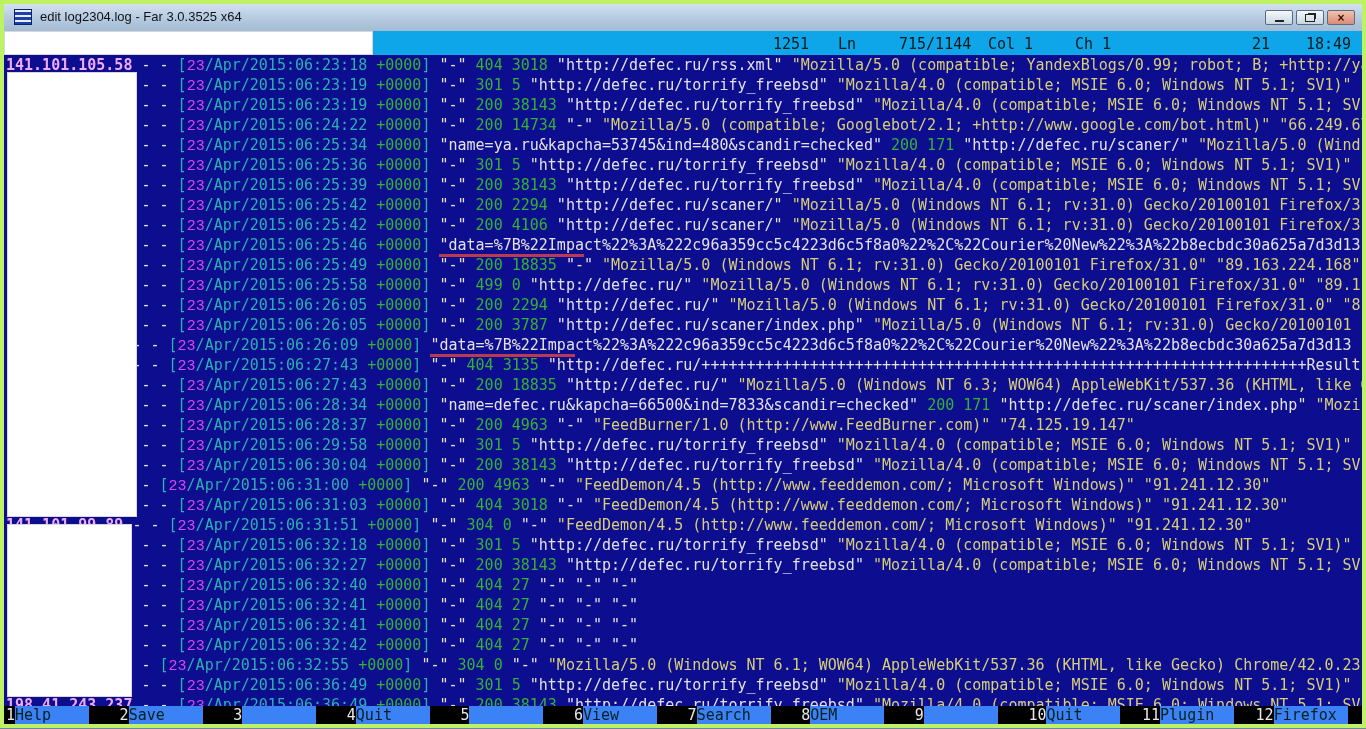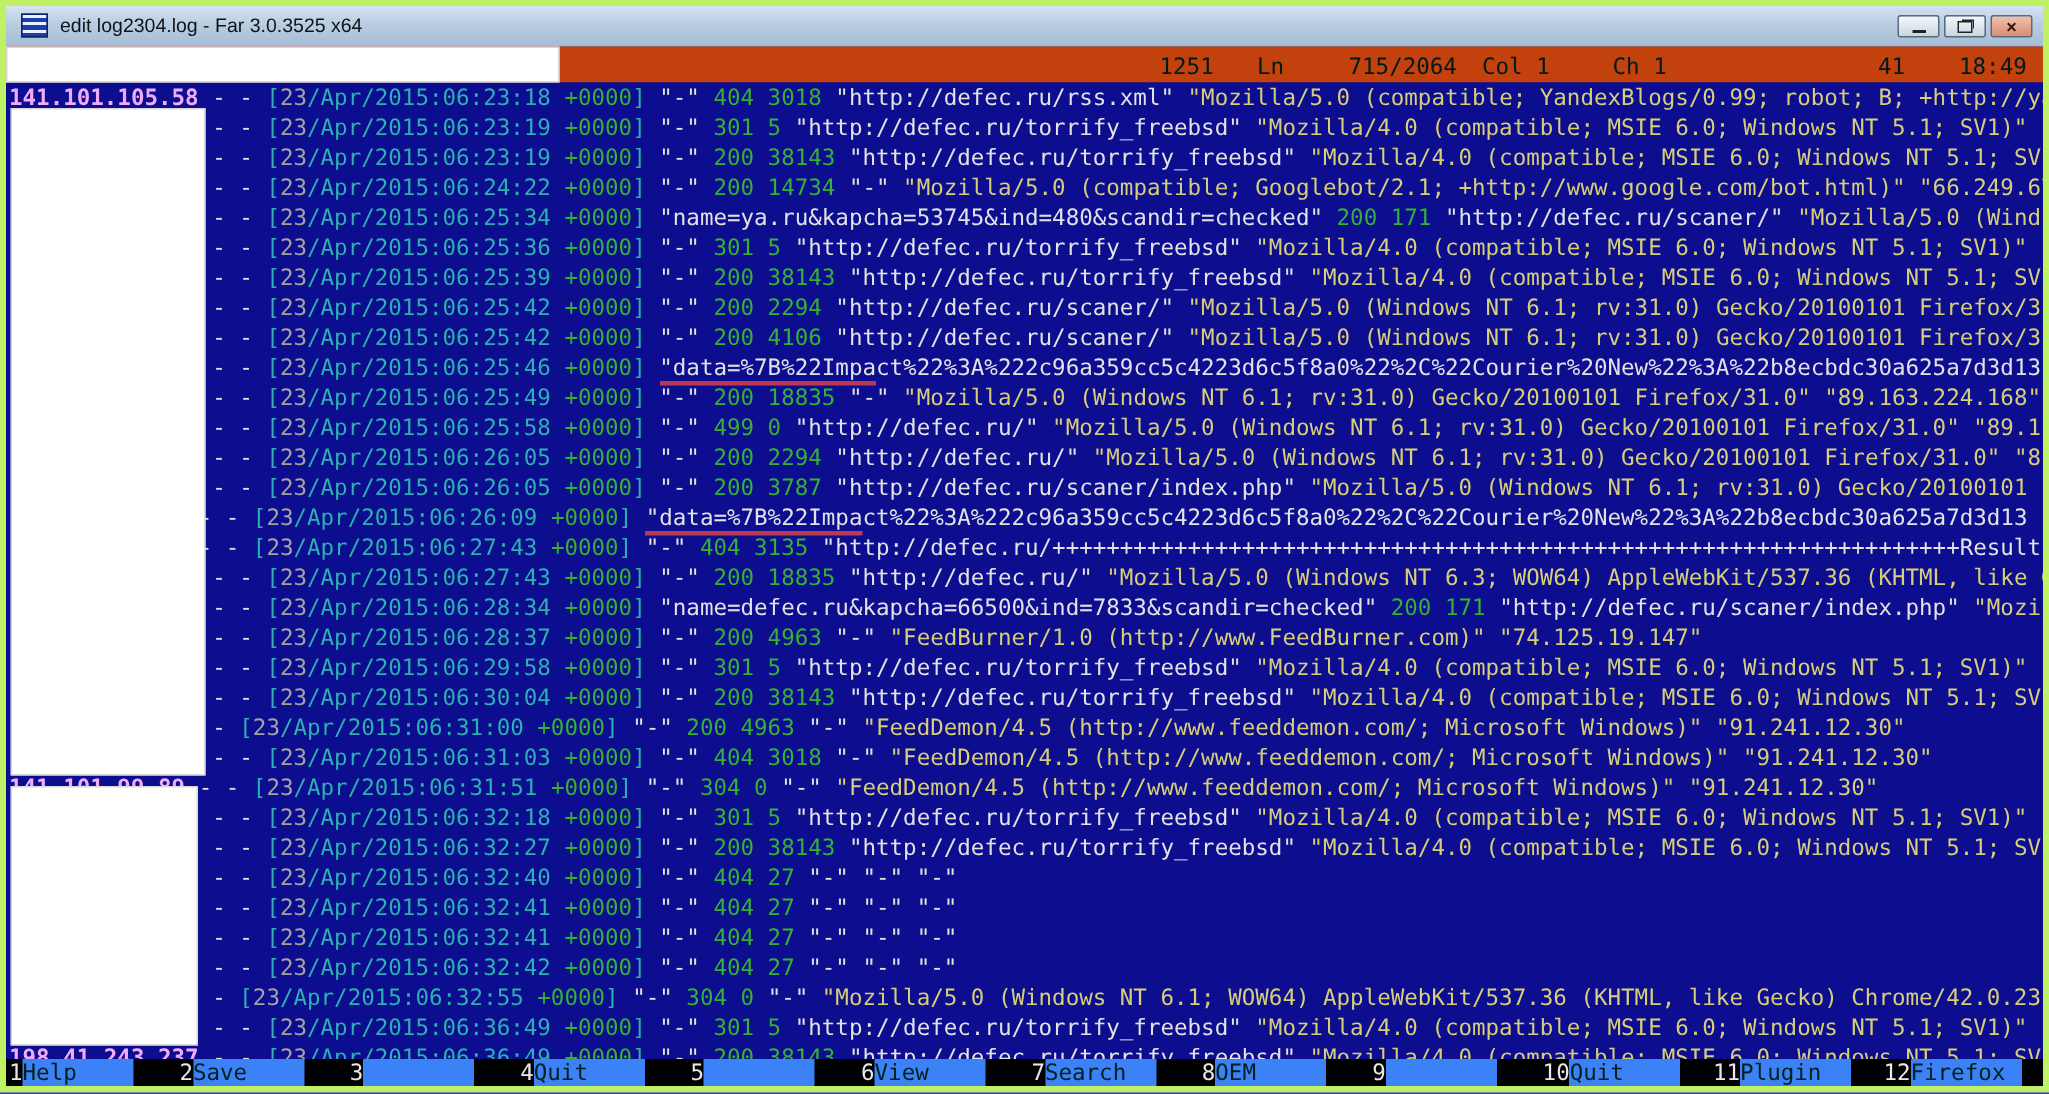--- a/index.html
+++ b/index.html
@@ -15,30 +15,30 @@
   .title-text{position:absolute;left:36px;top:5px;font-size:13px;color:#101418;white-space:nowrap;}
   .winbtn{position:absolute;top:6px;width:28px;height:15px;box-sizing:border-box;
     border:1px solid #5a6b7d;border-radius:2px;background:linear-gradient(#f4f8fb,#c9d6e2);
     display:flex;align-items:center;justify-content:center;}
   .winbtn.min{left:1261px;} .winbtn.max{left:1292px;} .winbtn.close{left:1323px;
     background:linear-gradient(#f0c0ae,#d98c75);}
   .g-min{width:9px;height:2px;background:#222;margin-top:6px;}
   .g-max{width:8px;height:6px;border:1px solid #222;box-shadow:2px -2px 0 -1px #222;}
   .g-close{font-size:12px;font-weight:bold;color:#3a1008;line-height:1;}
   
-  .statusbar{position:absolute;left:0;right:0;top:27px;height:24px;background:#c2410c;
+  .statusbar{position:absolute;left:0;right:0;top:27px;height:24px;background:#0ea5e9;
     font:15px "DejaVu Sans Mono","Liberation Mono",monospace;color:#001a1a;}
   .statusbar span{position:absolute;top:4px;white-space:pre;}
   
   .editor{position:absolute;left:0;right:0;top:51px;bottom:18px;background:#0d0d90;
     overflow:hidden;font:15px "DejaVu Sans Mono","Liberation Mono",monospace;
     line-height:20px;white-space:pre;padding-left:2px;}
   .line{height:20px;}
   .c-w{color:#e2e2e2;} .c-y{color:#d6ce78;} .c-g{color:#35b135;}
-  .c-ts{color:#2cb0b0;} .c-ip{color:#f0abfc;font-weight:bold;} .c-day{color:#a3a3a3;}
+  .c-ts{color:#2cb0b0;} .c-ip{color:#f0abfc;font-weight:bold;} .c-day{color:#d946ef;font-family:Liberation Mono, monospace;}
   .c-u{color:#e2e2e2;border-bottom:3px solid #bb3a52;}
   
   .redact{position:absolute;background:#ffffff;box-shadow:0 0 0 1px #d8d8d8 inset;}
   .redact.r-top{left:0;top:27px;width:369px;height:24px;}
   .redact.r-mid{left:3px;top:68px;width:130px;height:445px;}
   .redact.r-bot{left:3px;top:520px;width:125px;height:173px;}
   
   .keybar{position:absolute;left:0;right:0;bottom:0;height:18px;background:#000;
     font:15px "DejaVu Sans Mono","Liberation Mono",monospace;}
   .kslot{position:absolute;top:0;height:18px;display:flex;}
@@ -61,24 +61,24 @@
         <span class="g-max"></span>
       </div>
     <div class="winbtn close">
         <span class="g-close">×</span>
       </div>
   </div>
 
   <div class="statusbar">
     <span style="left:769px">1251</span>
     <span style="left:834px">Ln</span>
-    <span style="left:895px">715/2064</span>
+    <span style="left:895px">715/1144</span>
     <span style="left:984px">Col 1</span>
     <span style="left:1071px">Ch 1</span>
-    <span style="left:1248px">41</span>
+    <span style="left:1248px">21</span>
     <span style="left:1302px">18:49</span>
   </div>
 
   <div class="editor"><div class="line"><span class="c-ip">141.101.105.58</span><span class="c-w"> - - </span><span class="c-ts">[</span><span class="c-day">23</span><span class="c-ts">/Apr/2015:</span><span class="c-ts">06:23:18</span><span class="c-w"> </span><span class="c-g">+0000</span><span class="c-ts">]</span><span class="c-w"> "-" </span><span class="c-g">404 3018 </span><span class="c-w">"http://defec.ru/rss.xml" </span><span class="c-y">"Mozilla/5.0 (compatible; YandexBlogs/0.99; robot; B; +http://ya</span></div><div class="line"><span class="c-w">              </span><span class="c-w"> - - </span><span class="c-ts">[</span><span class="c-day">23</span><span class="c-ts">/Apr/2015:</span><span class="c-ts">06:23:19</span><span class="c-w"> </span><span class="c-g">+0000</span><span class="c-ts">]</span><span class="c-w"> "-" </span><span class="c-g">301 5 </span><span class="c-w">"http://defec.ru/torrify_freebsd" </span><span class="c-y">"Mozilla/4.0 (compatible; MSIE 6.0; Windows NT 5.1; SV1)" "</span></div><div class="line"><span class="c-w">              </span><span class="c-w"> - - </span><span class="c-ts">[</span><span class="c-day">23</span><span class="c-ts">/Apr/2015:</span><span class="c-ts">06:23:19</span><span class="c-w"> </span><span class="c-g">+0000</span><span class="c-ts">]</span><span class="c-w"> "-" </span><span class="c-g">200 38143 </span><span class="c-w">"http://defec.ru/torrify_freebsd" </span><span class="c-y">"Mozilla/4.0 (compatible; MSIE 6.0; Windows NT 5.1; SV1</span></div><div class="line"><span class="c-w">              </span><span class="c-w"> - - </span><span class="c-ts">[</span><span class="c-day">23</span><span class="c-ts">/Apr/2015:</span><span class="c-ts">06:24:22</span><span class="c-w"> </span><span class="c-g">+0000</span><span class="c-ts">]</span><span class="c-w"> "-" </span><span class="c-g">200 14734 </span><span class="c-w">"-" </span><span class="c-y">"Mozilla/5.0 (compatible; Googlebot/2.1; +http://www.google.com/bot.html)" "66.249.67</span></div><div class="line"><span class="c-w">              </span><span class="c-w"> - - </span><span class="c-ts">[</span><span class="c-day">23</span><span class="c-ts">/Apr/2015:</span><span class="c-ts">06:25:34</span><span class="c-w"> </span><span class="c-g">+0000</span><span class="c-ts">]</span><span class="c-w"> </span><span class="c-w">"name=ya.ru&amp;kapcha=53745&amp;ind=480&amp;scandir=checked" </span><span class="c-g">200 171 </span><span class="c-w">"http://defec.ru/scaner/" </span><span class="c-y">"Mozilla/5.0 (Wind</span></div><div class="line"><span class="c-w">              </span><span class="c-w"> - - </span><span class="c-ts">[</span><span class="c-day">23</span><span class="c-ts">/Apr/2015:</span><span class="c-ts">06:25:36</span><span class="c-w"> </span><span class="c-g">+0000</span><span class="c-ts">]</span><span class="c-w"> "-" </span><span class="c-g">301 5 </span><span class="c-w">"http://defec.ru/torrify_freebsd" </span><span class="c-y">"Mozilla/4.0 (compatible; MSIE 6.0; Windows NT 5.1; SV1)" "</span></div><div class="line"><span class="c-w">              </span><span class="c-w"> - - </span><span class="c-ts">[</span><span class="c-day">23</span><span class="c-ts">/Apr/2015:</span><span class="c-ts">06:25:39</span><span class="c-w"> </span><span class="c-g">+0000</span><span class="c-ts">]</span><span class="c-w"> "-" </span><span class="c-g">200 38143 </span><span class="c-w">"http://defec.ru/torrify_freebsd" </span><span class="c-y">"Mozilla/4.0 (compatible; MSIE 6.0; Windows NT 5.1; SV1</span></div><div class="line"><span class="c-w">              </span><span class="c-w"> - - </span><span class="c-ts">[</span><span class="c-day">23</span><span class="c-ts">/Apr/2015:</span><span class="c-ts">06:25:42</span><span class="c-w"> </span><span class="c-g">+0000</span><span class="c-ts">]</span><span class="c-w"> "-" </span><span class="c-g">200 2294 </span><span class="c-w">"http://defec.ru/scaner/" </span><span class="c-y">"Mozilla/5.0 (Windows NT 6.1; rv:31.0) Gecko/20100101 Firefox/3</span></div><div class="line"><span class="c-w">              </span><span class="c-w"> - - </span><span class="c-ts">[</span><span class="c-day">23</span><span class="c-ts">/Apr/2015:</span><span class="c-ts">06:25:42</span><span class="c-w"> </span><span class="c-g">+0000</span><span class="c-ts">]</span><span class="c-w"> "-" </span><span class="c-g">200 4106 </span><span class="c-w">"http://defec.ru/scaner/" </span><span class="c-y">"Mozilla/5.0 (Windows NT 6.1; rv:31.0) Gecko/20100101 Firefox/3</span></div><div class="line"><span class="c-w">              </span><span class="c-w"> - - </span><span class="c-ts">[</span><span class="c-day">23</span><span class="c-ts">/Apr/2015:</span><span class="c-ts">06:25:46</span><span class="c-w"> </span><span class="c-g">+0000</span><span class="c-ts">]</span><span class="c-w"> </span><span class="c-u">"data=%7B%22Impa</span><span class="c-w">ct%22%3A%222c96a359cc5c4223d6c5f8a0%22%2C%22Courier%20New%22%3A%22b8ecbdc30a625a7d3d13</span></div><div class="line"><span class="c-w">              </span><span class="c-w"> - - </span><span class="c-ts">[</span><span class="c-day">23</span><span class="c-ts">/Apr/2015:</span><span class="c-ts">06:25:49</span><span class="c-w"> </span><span class="c-g">+0000</span><span class="c-ts">]</span><span class="c-w"> "-" </span><span class="c-g">200 18835 </span><span class="c-w">"-" </span><span class="c-y">"Mozilla/5.0 (Windows NT 6.1; rv:31.0) Gecko/20100101 Firefox/31.0" "89.163.224.168"</span></div><div class="line"><span class="c-w">              </span><span class="c-w"> - - </span><span class="c-ts">[</span><span class="c-day">23</span><span class="c-ts">/Apr/2015:</span><span class="c-ts">06:25:58</span><span class="c-w"> </span><span class="c-g">+0000</span><span class="c-ts">]</span><span class="c-w"> "-" </span><span class="c-g">499 0 </span><span class="c-w">"http://defec.ru/" </span><span class="c-y">"Mozilla/5.0 (Windows NT 6.1; rv:31.0) Gecko/20100101 Firefox/31.0" "89.1</span></div><div class="line"><span class="c-w">              </span><span class="c-w"> - - </span><span class="c-ts">[</span><span class="c-day">23</span><span class="c-ts">/Apr/2015:</span><span class="c-ts">06:26:05</span><span class="c-w"> </span><span class="c-g">+0000</span><span class="c-ts">]</span><span class="c-w"> "-" </span><span class="c-g">200 2294 </span><span class="c-w">"http://defec.ru/" </span><span class="c-y">"Mozilla/5.0 (Windows NT 6.1; rv:31.0) Gecko/20100101 Firefox/31.0" "8</span></div><div class="line"><span class="c-w">              </span><span class="c-w"> - - </span><span class="c-ts">[</span><span class="c-day">23</span><span class="c-ts">/Apr/2015:</span><span class="c-ts">06:26:05</span><span class="c-w"> </span><span class="c-g">+0000</span><span class="c-ts">]</span><span class="c-w"> "-" </span><span class="c-g">200 3787 </span><span class="c-w">"http://defec.ru/scaner/index.php" </span><span class="c-y">"Mozilla/5.0 (Windows NT 6.1; rv:31.0) Gecko/20100101 </span></div><div class="line"><span class="c-w">             </span><span class="c-w"> - - </span><span class="c-ts">[</span><span class="c-day">23</span><span class="c-ts">/Apr/2015:</span><span class="c-ts">06:26:09</span><span class="c-w"> </span><span class="c-g">+0000</span><span class="c-ts">]</span><span class="c-w"> </span><span class="c-u">"data=%7B%22Impa</span><span class="c-w">ct%22%3A%222c96a359cc5c4223d6c5f8a0%22%2C%22Courier%20New%22%3A%22b8ecbdc30a625a7d3d13</span></div><div class="line"><span class="c-w">             </span><span class="c-w"> - - </span><span class="c-ts">[</span><span class="c-day">23</span><span class="c-ts">/Apr/2015:</span><span class="c-ts">06:27:43</span><span class="c-w"> </span><span class="c-g">+0000</span><span class="c-ts">]</span><span class="c-w"> "-" </span><span class="c-g">404 3135 </span><span class="c-w">"http://defec.ru/+++++++++++++++++++++++++++++++++++++++++++++++++++++++++++++++++++Result:+</span></div><div class="line"><span class="c-w">              </span><span class="c-w"> - - </span><span class="c-ts">[</span><span class="c-day">23</span><span class="c-ts">/Apr/2015:</span><span class="c-ts">06:27:43</span><span class="c-w"> </span><span class="c-g">+0000</span><span class="c-ts">]</span><span class="c-w"> "-" </span><span class="c-g">200 18835 </span><span class="c-w">"http://defec.ru/" </span><span class="c-y">"Mozilla/5.0 (Windows NT 6.3; WOW64) AppleWebKit/537.36 (KHTML, like G</span></div><div class="line"><span class="c-w">              </span><span class="c-w"> - - </span><span class="c-ts">[</span><span class="c-day">23</span><span class="c-ts">/Apr/2015:</span><span class="c-ts">06:28:34</span><span class="c-w"> </span><span class="c-g">+0000</span><span class="c-ts">]</span><span class="c-w"> </span><span class="c-w">"name=defec.ru&amp;kapcha=66500&amp;ind=7833&amp;scandir=checked" </span><span class="c-g">200 171 </span><span class="c-w">"http://defec.ru/scaner/index.php" </span><span class="c-y">"Mozi</span></div><div class="line"><span class="c-w">              </span><span class="c-w"> - - </span><span class="c-ts">[</span><span class="c-day">23</span><span class="c-ts">/Apr/2015:</span><span class="c-ts">06:28:37</span><span class="c-w"> </span><span class="c-g">+0000</span><span class="c-ts">]</span><span class="c-w"> "-" </span><span class="c-g">200 4963 </span><span class="c-w">"-" </span><span class="c-y">"FeedBurner/1.0 (http://www.FeedBurner.com)" "74.125.19.147"</span></div><div class="line"><span class="c-w">              </span><span class="c-w"> - - </span><span class="c-ts">[</span><span class="c-day">23</span><span class="c-ts">/Apr/2015:</span><span class="c-ts">06:29:58</span><span class="c-w"> </span><span class="c-g">+0000</span><span class="c-ts">]</span><span class="c-w"> "-" </span><span class="c-g">301 5 </span><span class="c-w">"http://defec.ru/torrify_freebsd" </span><span class="c-y">"Mozilla/4.0 (compatible; MSIE 6.0; Windows NT 5.1; SV1)" "</span></div><div class="line"><span class="c-w">              </span><span class="c-w"> - - </span><span class="c-ts">[</span><span class="c-day">23</span><span class="c-ts">/Apr/2015:</span><span class="c-ts">06:30:04</span><span class="c-w"> </span><span class="c-g">+0000</span><span class="c-ts">]</span><span class="c-w"> "-" </span><span class="c-g">200 38143 </span><span class="c-w">"http://defec.ru/torrify_freebsd" </span><span class="c-y">"Mozilla/4.0 (compatible; MSIE 6.0; Windows NT 5.1; SV1</span></div><div class="line"><span class="c-w">            </span><span class="c-w"> - - </span><span class="c-ts">[</span><span class="c-day">23</span><span class="c-ts">/Apr/2015:</span><span class="c-ts">06:31:00</span><span class="c-w"> </span><span class="c-g">+0000</span><span class="c-ts">]</span><span class="c-w"> "-" </span><span class="c-g">200 4963 </span><span class="c-w">"-" </span><span class="c-y">"FeedDemon/4.5 (http://www.feeddemon.com/; Microsoft Windows)" "91.241.12.30"</span></div><div class="line"><span class="c-w">              </span><span class="c-w"> - - </span><span class="c-ts">[</span><span class="c-day">23</span><span class="c-ts">/Apr/2015:</span><span class="c-ts">06:31:03</span><span class="c-w"> </span><span class="c-g">+0000</span><span class="c-ts">]</span><span class="c-w"> "-" </span><span class="c-g">404 3018 </span><span class="c-w">"-" </span><span class="c-y">"FeedDemon/4.5 (http://www.feeddemon.com/; Microsoft Windows)" "91.241.12.30"</span></div><div class="line"><span class="c-ip">141.101.99.89</span><span class="c-w"> - - </span><span class="c-ts">[</span><span class="c-day">23</span><span class="c-ts">/Apr/2015:</span><span class="c-ts">06:31:51</span><span class="c-w"> </span><span class="c-g">+0000</span><span class="c-ts">]</span><span class="c-w"> "-" </span><span class="c-g">304 0 </span><span class="c-w">"-" </span><span class="c-y">"FeedDemon/4.5 (http://www.feeddemon.com/; Microsoft Windows)" "91.241.12.30"</span></div><div class="line"><span class="c-w">              </span><span class="c-w"> - - </span><span class="c-ts">[</span><span class="c-day">23</span><span class="c-ts">/Apr/2015:</span><span class="c-ts">06:32:18</span><span class="c-w"> </span><span class="c-g">+0000</span><span class="c-ts">]</span><span class="c-w"> "-" </span><span class="c-g">301 5 </span><span class="c-w">"http://defec.ru/torrify_freebsd" </span><span class="c-y">"Mozilla/4.0 (compatible; MSIE 6.0; Windows NT 5.1; SV1)" "</span></div><div class="line"><span class="c-w">              </span><span class="c-w"> - - </span><span class="c-ts">[</span><span class="c-day">23</span><span class="c-ts">/Apr/2015:</span><span class="c-ts">06:32:27</span><span class="c-w"> </span><span class="c-g">+0000</span><span class="c-ts">]</span><span class="c-w"> "-" </span><span class="c-g">200 38143 </span><span class="c-w">"http://defec.ru/torrify_freebsd" </span><span class="c-y">"Mozilla/4.0 (compatible; MSIE 6.0; Windows NT 5.1; SV1</span></div><div class="line"><span class="c-w">              </span><span class="c-w"> - - </span><span class="c-ts">[</span><span class="c-day">23</span><span class="c-ts">/Apr/2015:</span><span class="c-ts">06:32:40</span><span class="c-w"> </span><span class="c-g">+0000</span><span class="c-ts">]</span><span class="c-w"> "-" </span><span class="c-g">404 27 </span><span class="c-w">"-" "-" "-"</span></div><div class="line"><span class="c-w">              </span><span class="c-w"> - - </span><span class="c-ts">[</span><span class="c-day">23</span><span class="c-ts">/Apr/2015:</span><span class="c-ts">06:32:41</span><span class="c-w"> </span><span class="c-g">+0000</span><span class="c-ts">]</span><span class="c-w"> "-" </span><span class="c-g">404 27 </span><span class="c-w">"-" "-" "-"</span></div><div class="line"><span class="c-w">              </span><span class="c-w"> - - </span><span class="c-ts">[</span><span class="c-day">23</span><span class="c-ts">/Apr/2015:</span><span class="c-ts">06:32:41</span><span class="c-w"> </span><span class="c-g">+0000</span><span class="c-ts">]</span><span class="c-w"> "-" </span><span class="c-g">404 27 </span><span class="c-w">"-" "-" "-"</span></div><div class="line"><span class="c-w">              </span><span class="c-w"> - - </span><span class="c-ts">[</span><span class="c-day">23</span><span class="c-ts">/Apr/2015:</span><span class="c-ts">06:32:42</span><span class="c-w"> </span><span class="c-g">+0000</span><span class="c-ts">]</span><span class="c-w"> "-" </span><span class="c-g">404 27 </span><span class="c-w">"-" "-" "-"</span></div><div class="line"><span class="c-w">            </span><span class="c-w"> - - </span><span class="c-ts">[</span><span class="c-day">23</span><span class="c-ts">/Apr/2015:</span><span class="c-ts">06:32:55</span><span class="c-w"> </span><span class="c-g">+0000</span><span class="c-ts">]</span><span class="c-w"> "-" </span><span class="c-g">304 0 </span><span class="c-w">"-" </span><span class="c-y">"Mozilla/5.0 (Windows NT 6.1; WOW64) AppleWebKit/537.36 (KHTML, like Gecko) Chrome/42.0.23</span></div><div class="line"><span class="c-w">              </span><span class="c-w"> - - </span><span class="c-ts">[</span><span class="c-day">23</span><span class="c-ts">/Apr/2015:</span><span class="c-ts">06:36:49</span><span class="c-w"> </span><span class="c-g">+0000</span><span class="c-ts">]</span><span class="c-w"> "-" </span><span class="c-g">301 5 </span><span class="c-w">"http://defec.ru/torrify_freebsd" </span><span class="c-y">"Mozilla/4.0 (compatible; MSIE 6.0; Windows NT 5.1; SV1)" "</span></div><div class="line"><span class="c-ip">198.41.243.237</span><span class="c-w"> - - </span><span class="c-ts">[</span><span class="c-day">23</span><span class="c-ts">/Apr/2015:</span><span class="c-ts">06:36:49</span><span class="c-w"> </span><span class="c-g">+0000</span><span class="c-ts">]</span><span class="c-w"> "-" </span><span class="c-g">200 38143 </span><span class="c-w">"http://defec.ru/torrify_freebsd" </span><span class="c-y">"Mozilla/4.0 (compatible; MSIE 6.0; Windows NT 5.1; SV1</span></div></div>
 
   <div class="redact r-top"></div>
   <div class="redact r-mid"></div>
   <div class="redact r-bot"></div>
 
   <div class="keybar">

